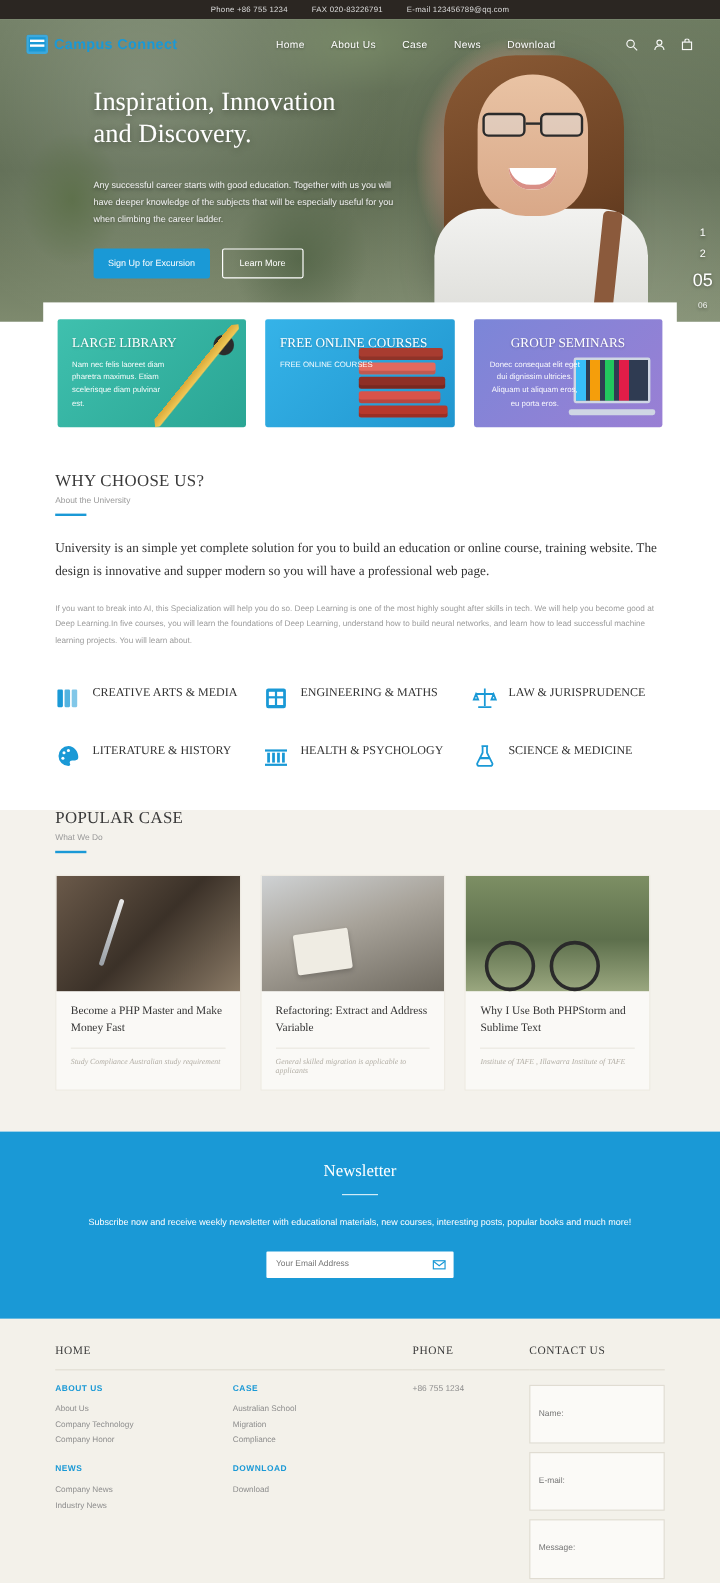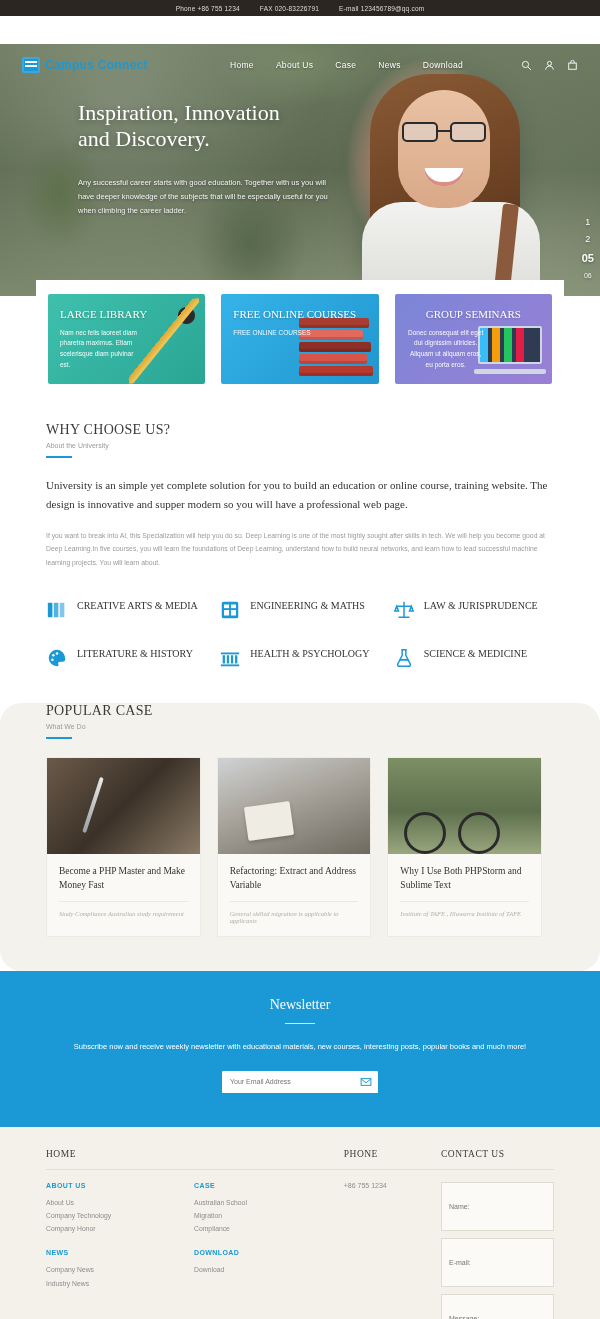--- a/index.html
+++ b/index.html
@@ -18,21 +18,20 @@
     background:#2b2622; color:#ddd;
     height:16px; display:flex; align-items:center; justify-content:center;
     font-size:6.5px; letter-spacing:0.2px;
   }
   .topbar span { margin:0 10px; white-space:nowrap; }
 
   
   .hero {
     position:relative; height:252px; overflow:hidden;
     background:linear-gradient(180deg,#6f7d63 0%, #5e6b54 45%, #7a8a6d 100%);
-    margin-top:28px;
   }
   .hero-photo {
     position:absolute; inset:0;
     background:
       radial-gradient(ellipse 120px 150px at 430px 120px, #d8b49a 0%, #c79c82 45%, rgba(150,140,110,0) 70%),
       radial-gradient(circle at 120px 60px, rgba(255,255,255,0.18), rgba(255,255,255,0) 40%),
       radial-gradient(circle at 520px 200px, rgba(255,255,255,0.12), rgba(255,255,255,0) 45%),
       linear-gradient(180deg,#6a7a5c 0%, #59684c 50%, #7d8b6b 100%);
       filter:saturate(.9);
   }
@@ -120,21 +119,21 @@
     border-radius:2px; cursor:pointer;
   }
   .btn-ghost {
     background:transparent; color:#fff; border:1px solid #fff; font-size:7.5px;
     padding:7px 14px; border-radius:2px; cursor:pointer;
   }
   .hero-pager {
     position:absolute; right:6px; top:170px; z-index:6; text-align:center;
     color:#fff; font-size:9px; line-height:1.9; text-shadow:0 1px 3px rgba(0,0,0,.4);
   }
-  .hero-pager .cur { font-size:11px;font-weight:bold; }
+  .hero-pager .cur { font-size:15px; }
   .hero-pager .tot { font-size:7px; opacity:.9; }
 
   
   .cards-wrap {
     position:relative; margin-top:-16px; z-index:7;
     background:#fff; width:528px; margin-left:36px; padding:14px 0 16px 0;
   }
   .cards { display:flex; gap:16px; padding:0 12px; }
   .card {
     flex:1; height:90px; border-radius:2px; position:relative; overflow:hidden;
@@ -197,21 +196,21 @@
   .feat-grid {
     display:grid; grid-template-columns:repeat(3,1fr); gap:26px 12px; margin:30px 0 34px 0;
   }
   .feat { display:flex; gap:9px; align-items:flex-start; }
   .feat .ficon { width:22px; height:22px; flex:0 0 22px; color:#1a99d6; }
   .feat .fname {
     font-family:"Liberation Serif", serif; font-size:10px; line-height:1.3; color:#333;
   }
 
   
-  .band { background:#f4f2ec; padding:0 12px 34px 0;border-radius:21px; }
+  .band { background:#f4f2ec; padding:0 12px 34px 0; }
   .case-grid { display:flex; gap:16px; padding:0 46px; }
   .case {
     flex:1; background:#faf9f6; border:1px solid #eeebe3; border-radius:1px; overflow:hidden;
   }
   .case .ph { height:96px; position:relative; }
   .ph1 { background:linear-gradient(135deg,#6b5a4a 0%,#3b3128 50%,#8a7a66 100%); }
   .ph1:after{ content:""; position:absolute; left:44px; top:18px; width:4px; height:58px;
     background:linear-gradient(180deg,#e9e9e9,#9aa0a6); transform:rotate(18deg); border-radius:2px;}
   .ph2 { background:linear-gradient(160deg,#cfd2d4 0%,#a8a39a 45%,#6f6a60 100%); }
   .ph2:after{ content:""; position:absolute; left:28px; top:46px; width:46px; height:34px;
@@ -336,20 +335,24 @@
         </span>
       </div>
     </div>
 
     <div class="hero-copy">
       <h1 class="hero-title">
         <span>Inspiration, Innovation</span><br>
         <span>and Discovery.</span>
       </h1>
       <div class="hero-sub">Any successful career starts with good education. Together with us you will have deeper knowledge of the subjects that will be especially useful for you when climbing the career ladder.</div>
+      <div class="hero-btns">
+        <button class="btn-primary">Sign Up for Excursion</button>
+        <button class="btn-ghost">Learn More</button>
+      </div>
     </div>
 
     <div class="hero-pager">
       <div>1</div>
       <div>2</div>
       <div class="cur">05</div>
       <div class="tot">06</div>
     </div>
   </div>
 

